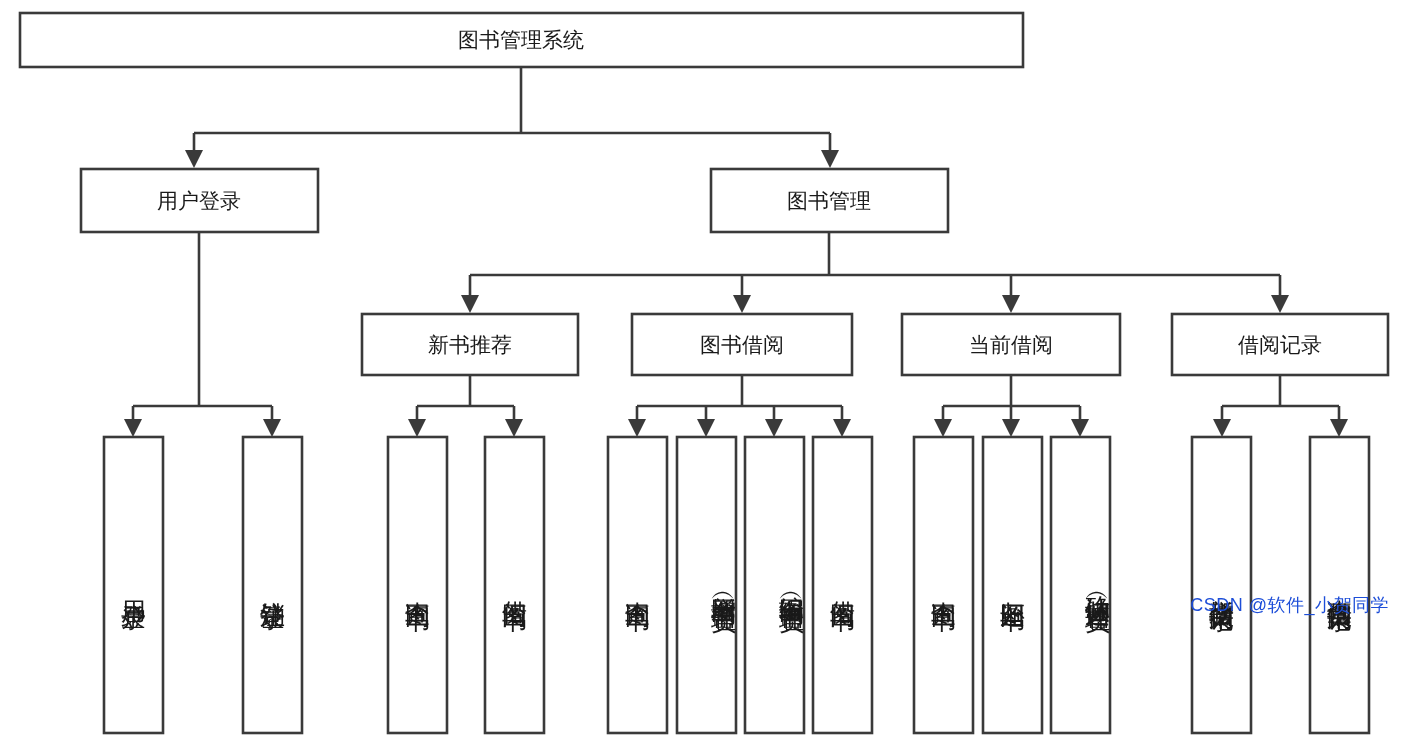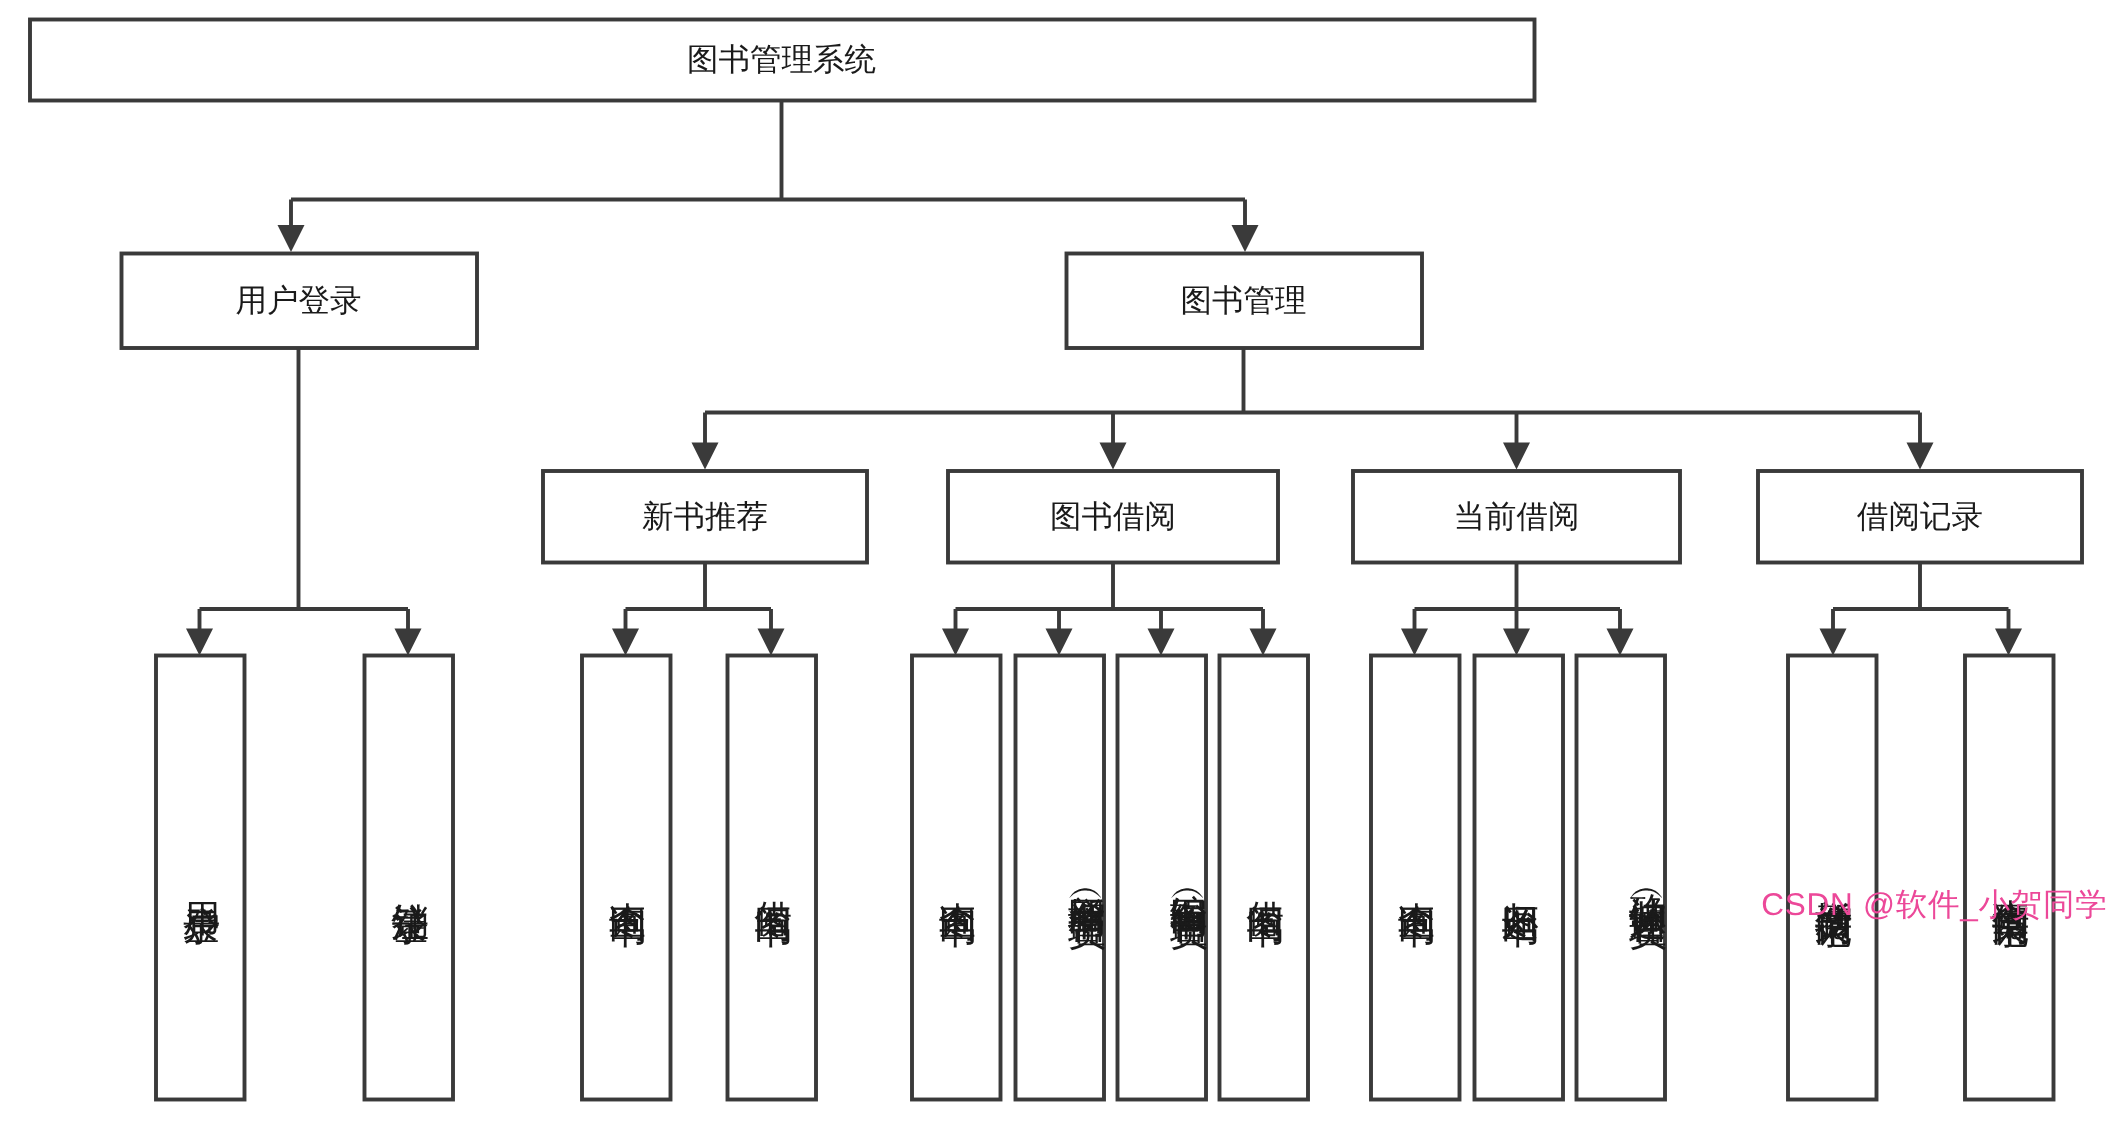--- a/index.html
+++ b/index.html
@@ -58,25 +58,25 @@
     color: #1a1a1a;
     display: flex;
     align-items: center;
     justify-content: center;
     text-align: center;
     white-space: nowrap;
     pointer-events: none;
   }
   .watermark {
     position: absolute;
-    right: 0;
+    right: 16px;
     bottom: 8px;
     font-family: "Liberation Sans", "DejaVu Sans", sans-serif;
-    font-size: 21px;
-    color: #ec4899;
+    font-size: 18px;
+    color: #1d4ed8;
     letter-spacing: 0.5px;
     white-space: nowrap;
   }
 </style>
 </head>
 <body>
 
 <div id="diagram-root">
 
   <svg class="diagram-svg" viewBox="0 0 1405 747" xmlns="http://www.w3.org/2000/svg">

